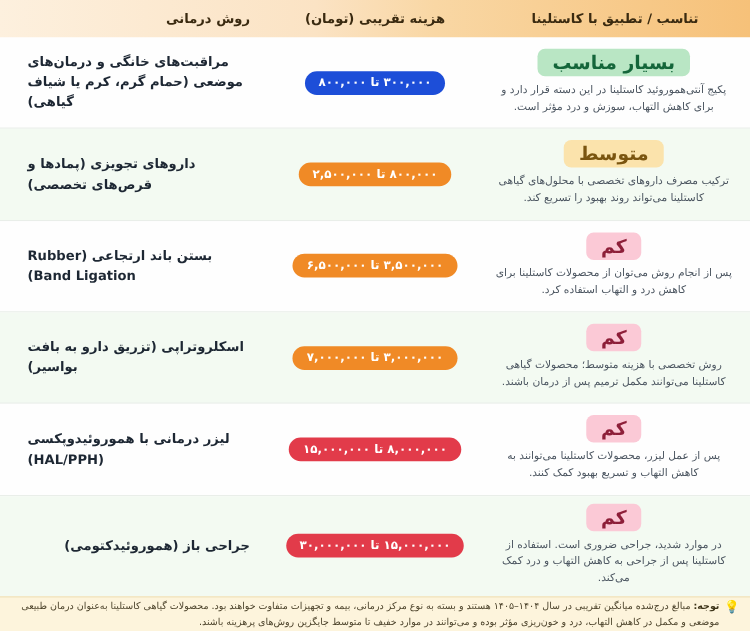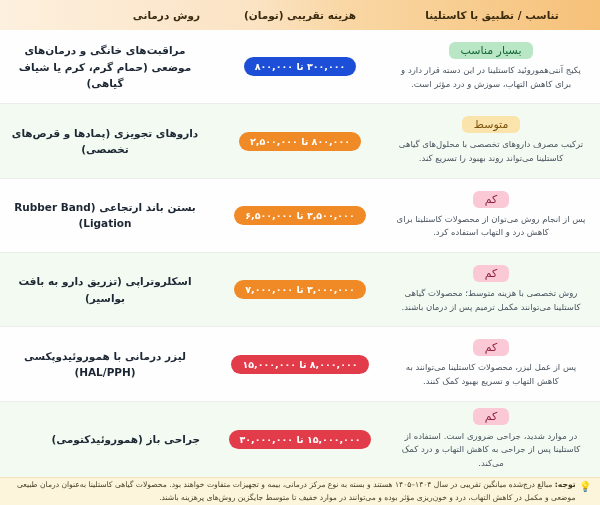--- a/index.html
+++ b/index.html
@@ -92,21 +92,22 @@
   }
   .cell.method {
     justify-content: flex-start;
     padding: 0 16px 0 10px;
   }
   .method-text {
     font-size: 10.5px;
     font-weight: bold;
     color: #1d2733;
     line-height: 1.55;
-    text-align: center;
+    text-align: left;
+    margin-left: 12px;
   }
   .cell.cost {
     justify-content: center;
   }
   .pill {
     display: inline-block;
     padding: 4px 11px;
     border-radius: 999px;
     font-size: 9.5px;
     font-weight: bold;
@@ -122,22 +123,22 @@
     flex-direction: column;
     justify-content: center;
     align-items: center;
     padding: 6px 12px 6px 10px;
     text-align: center;
   }
   .badge {
     display: inline-block;
     padding: 2px 12px;
     border-radius: 6px;
-    font-size: 11px;
-    font-weight: normal;
+    font-size: 15px;
+    font-weight: bold;
     margin-bottom: 5px;
     white-space: nowrap;
   }
   .badge.b-green { background: #b9e6c4; color: #14663a; }
   .badge.b-amber { background: #fbe3ac; color: #7a5510; }
   .badge.b-pink  { background: #fbc9d6; color: #8d1f39; }
   .fit-note {
     font-size: 8.5px;
     color: #4b5560;
     line-height: 1.62;

